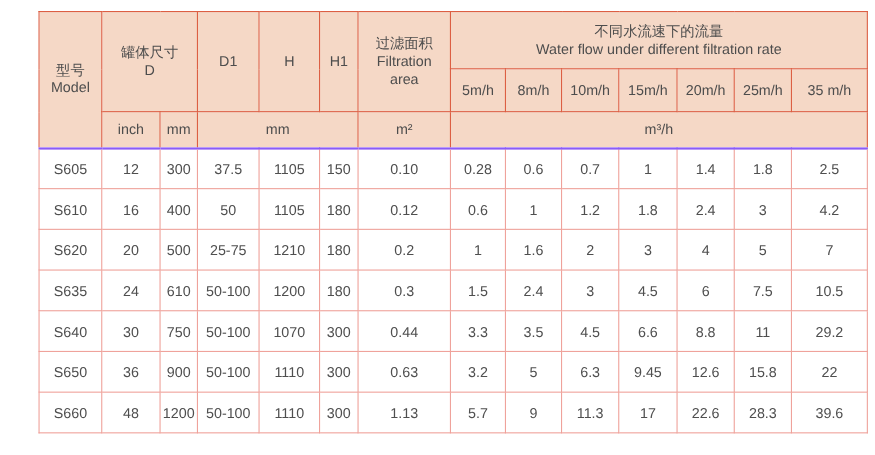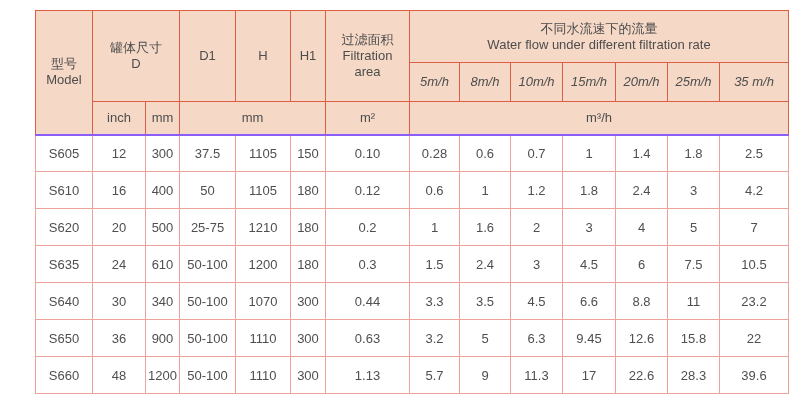--- a/index.html
+++ b/index.html
@@ -37,21 +37,21 @@
     border-bottom: 2px solid #8b5cf6;
   }
   tbody td {
     background: #ffffff;
     border: 1px solid #efa29b;
     font-size: 13px;
     height: 37px;
     color: #4f4f4f;
   }
   tr.hrow1 { height: 52px; }
-  tr.hrow2 { height: 39px; font-style: italic; }
+  tr.hrow2 { height: 39px; }
   tr.hrow3 { height: 33px; }
 </style>
 </head>
 <body>
 
 <table class="spec-table">
   <colgroup>
     <col style="width:57px">
       <col style="width:53px">
       <col style="width:34px">
@@ -168,32 +168,32 @@
     <td>2.4</td>
     <td>3</td>
     <td>4.5</td>
     <td>6</td>
     <td>7.5</td>
     <td>10.5</td>
   </tr>
       <tr>
     <td>S640</td>
     <td>30</td>
-    <td>340</td>
+    <td>750</td>
     <td>50-100</td>
     <td>1070</td>
     <td>300</td>
     <td>0.44</td>
     <td>3.3</td>
     <td>3.5</td>
     <td>4.5</td>
     <td>6.6</td>
     <td>8.8</td>
     <td>11</td>
-    <td>23.2</td>
+    <td>29.2</td>
   </tr>
       <tr>
     <td>S650</td>
     <td>36</td>
     <td>900</td>
     <td>50-100</td>
     <td>1110</td>
     <td>300</td>
     <td>0.63</td>
     <td>3.2</td>

